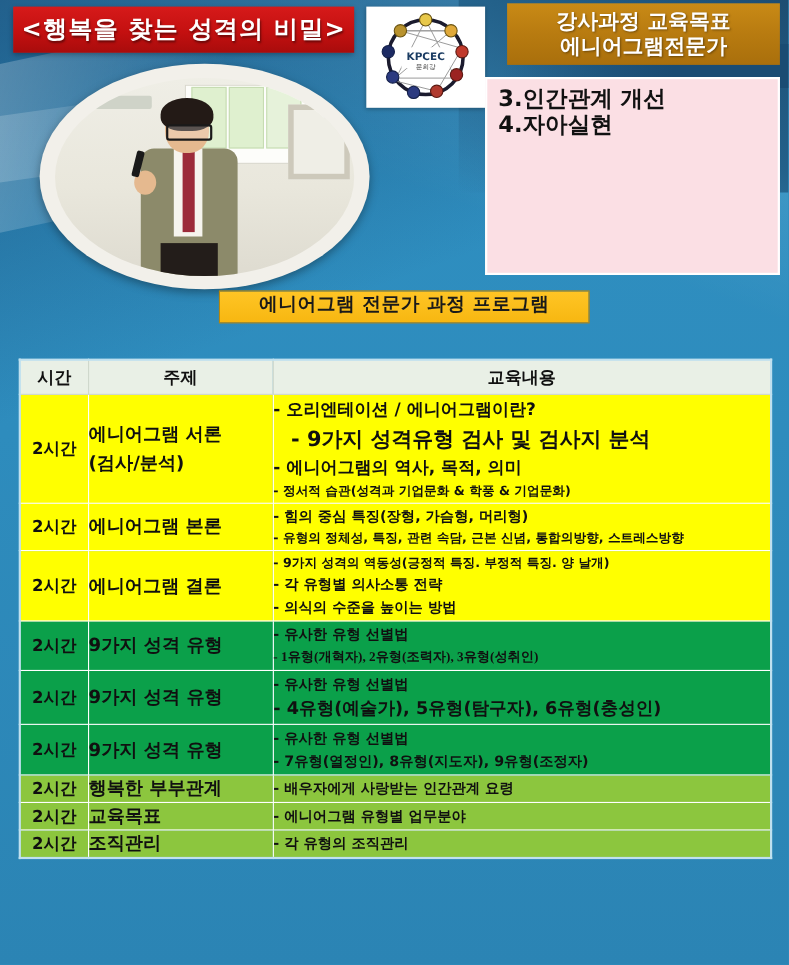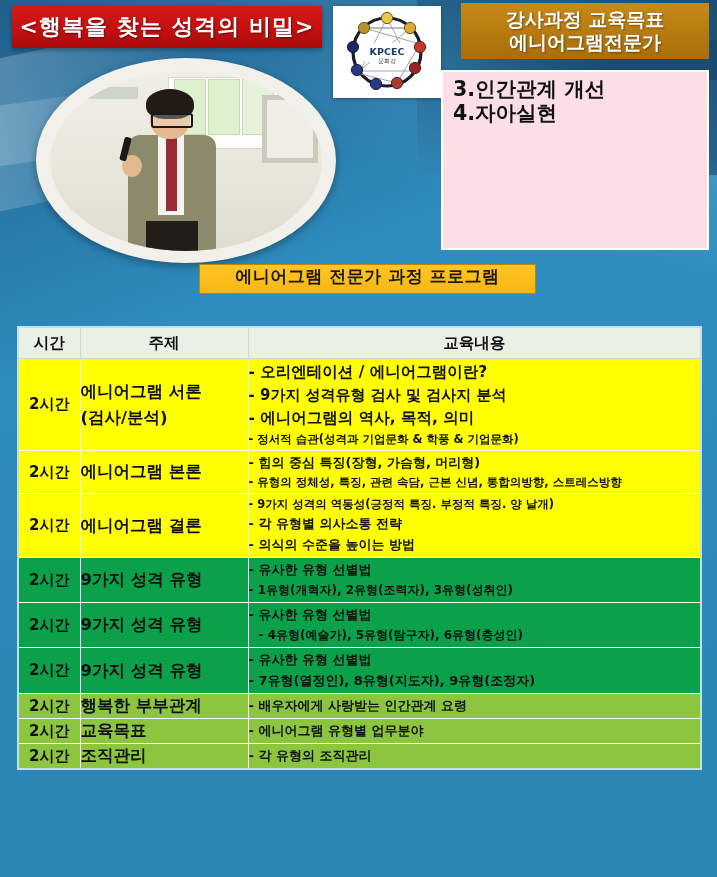--- a/index.html
+++ b/index.html
@@ -225,21 +225,21 @@
         <th>주제</th>
         <th>교육내용</th>
       </tr>
     </thead>
     <tbody>
         <tr class="r-yellow">
           <td class="cell-time">2시간</td>
           <td class="cell-topic"><span>에니어그램 서론</span><span class="sub">(검사/분석)</span></td>
           <td class="cell-content">
             <span class="line sz-lg" style="font-size: 15.5px;">- 오리엔테이션 / 에니어그램이란?</span>
-            <span class="line sz-lg" style="font-size: 15px;">- 9가지 성격유형 검사 및 검사지 분석</span>
+            <span class="line sz-lg" style="font-size: 19px; margin-left: 16px;">- 9가지 성격유형 검사 및 검사지 분석</span>
             <span class="line sz-lg" style="font-size: 15.5px;">- 에니어그램의 역사, 목적, 의미</span>
             <span class="line sz-sm" style="font-size: 11.5px;">- 정서적 습관(성격과 기업문화 &amp; 학풍 &amp; 기업문화)</span>
           </td>
         </tr>
         <tr class="r-yellow">
           <td class="cell-time">2시간</td>
           <td class="cell-topic"><span>에니어그램 본론</span></td>
           <td class="cell-content">
             <span class="line sz-md" style="font-size: 13px;">- 힘의 중심 특징(장형, 가슴형, 머리형)</span>
             <span class="line sz-sm" style="font-size: 11.5px;">- 유형의 정체성, 특징, 관련 속담, 근본 신념, 통합의방향, 스트레스방향</span>
@@ -252,29 +252,29 @@
             <span class="line sz-sm" style="font-size: 11.5px;">- 9가지 성격의 역동성(긍정적 특징. 부정적 특징. 양 날개)</span>
             <span class="line sz-md" style="font-size: 13px;">- 각 유형별 의사소통 전략</span>
             <span class="line sz-md" style="font-size: 13px;">- 의식의 수준을 높이는 방법</span>
           </td>
         </tr>
         <tr class="r-green">
           <td class="cell-time">2시간</td>
           <td class="cell-topic"><span>9가지 성격 유형</span></td>
           <td class="cell-content">
             <span class="line sz-gr" style="font-size: 13px;">- 유사한 유형 선별법</span>
-            <span class="line sz-gs" style="font-size: 12px;">- 1유형(개혁자), 2유형(조력자), 3유형(성취인)</span>
+            <span class="line sz-gs" style="font-size: 12px; font-family: Liberation Serif, serif;">- 1유형(개혁자), 2유형(조력자), 3유형(성취인)</span>
           </td>
         </tr>
         <tr class="r-green">
           <td class="cell-time">2시간</td>
           <td class="cell-topic"><span>9가지 성격 유형</span></td>
           <td class="cell-content">
             <span class="line sz-gr" style="font-size: 13px;">- 유사한 유형 선별법</span>
-            <span class="line sz-gs" style="font-size: 12px; margin-left: 10px;">- 4유형(예술가), 5유형(탐구자), 6유형(충성인)</span>
+            <span class="line sz-gs" style="font-size: 16px;">- 4유형(예술가), 5유형(탐구자), 6유형(충성인)</span>
           </td>
         </tr>
         <tr class="r-green">
           <td class="cell-time">2시간</td>
           <td class="cell-topic"><span>9가지 성격 유형</span></td>
           <td class="cell-content">
             <span class="line sz-gr" style="font-size: 13px;">- 유사한 유형 선별법</span>
             <span class="line sz-gs" style="font-size: 13px;">- 7유형(열정인), 8유형(지도자), 9유형(조정자)</span>
           </td>
         </tr>

